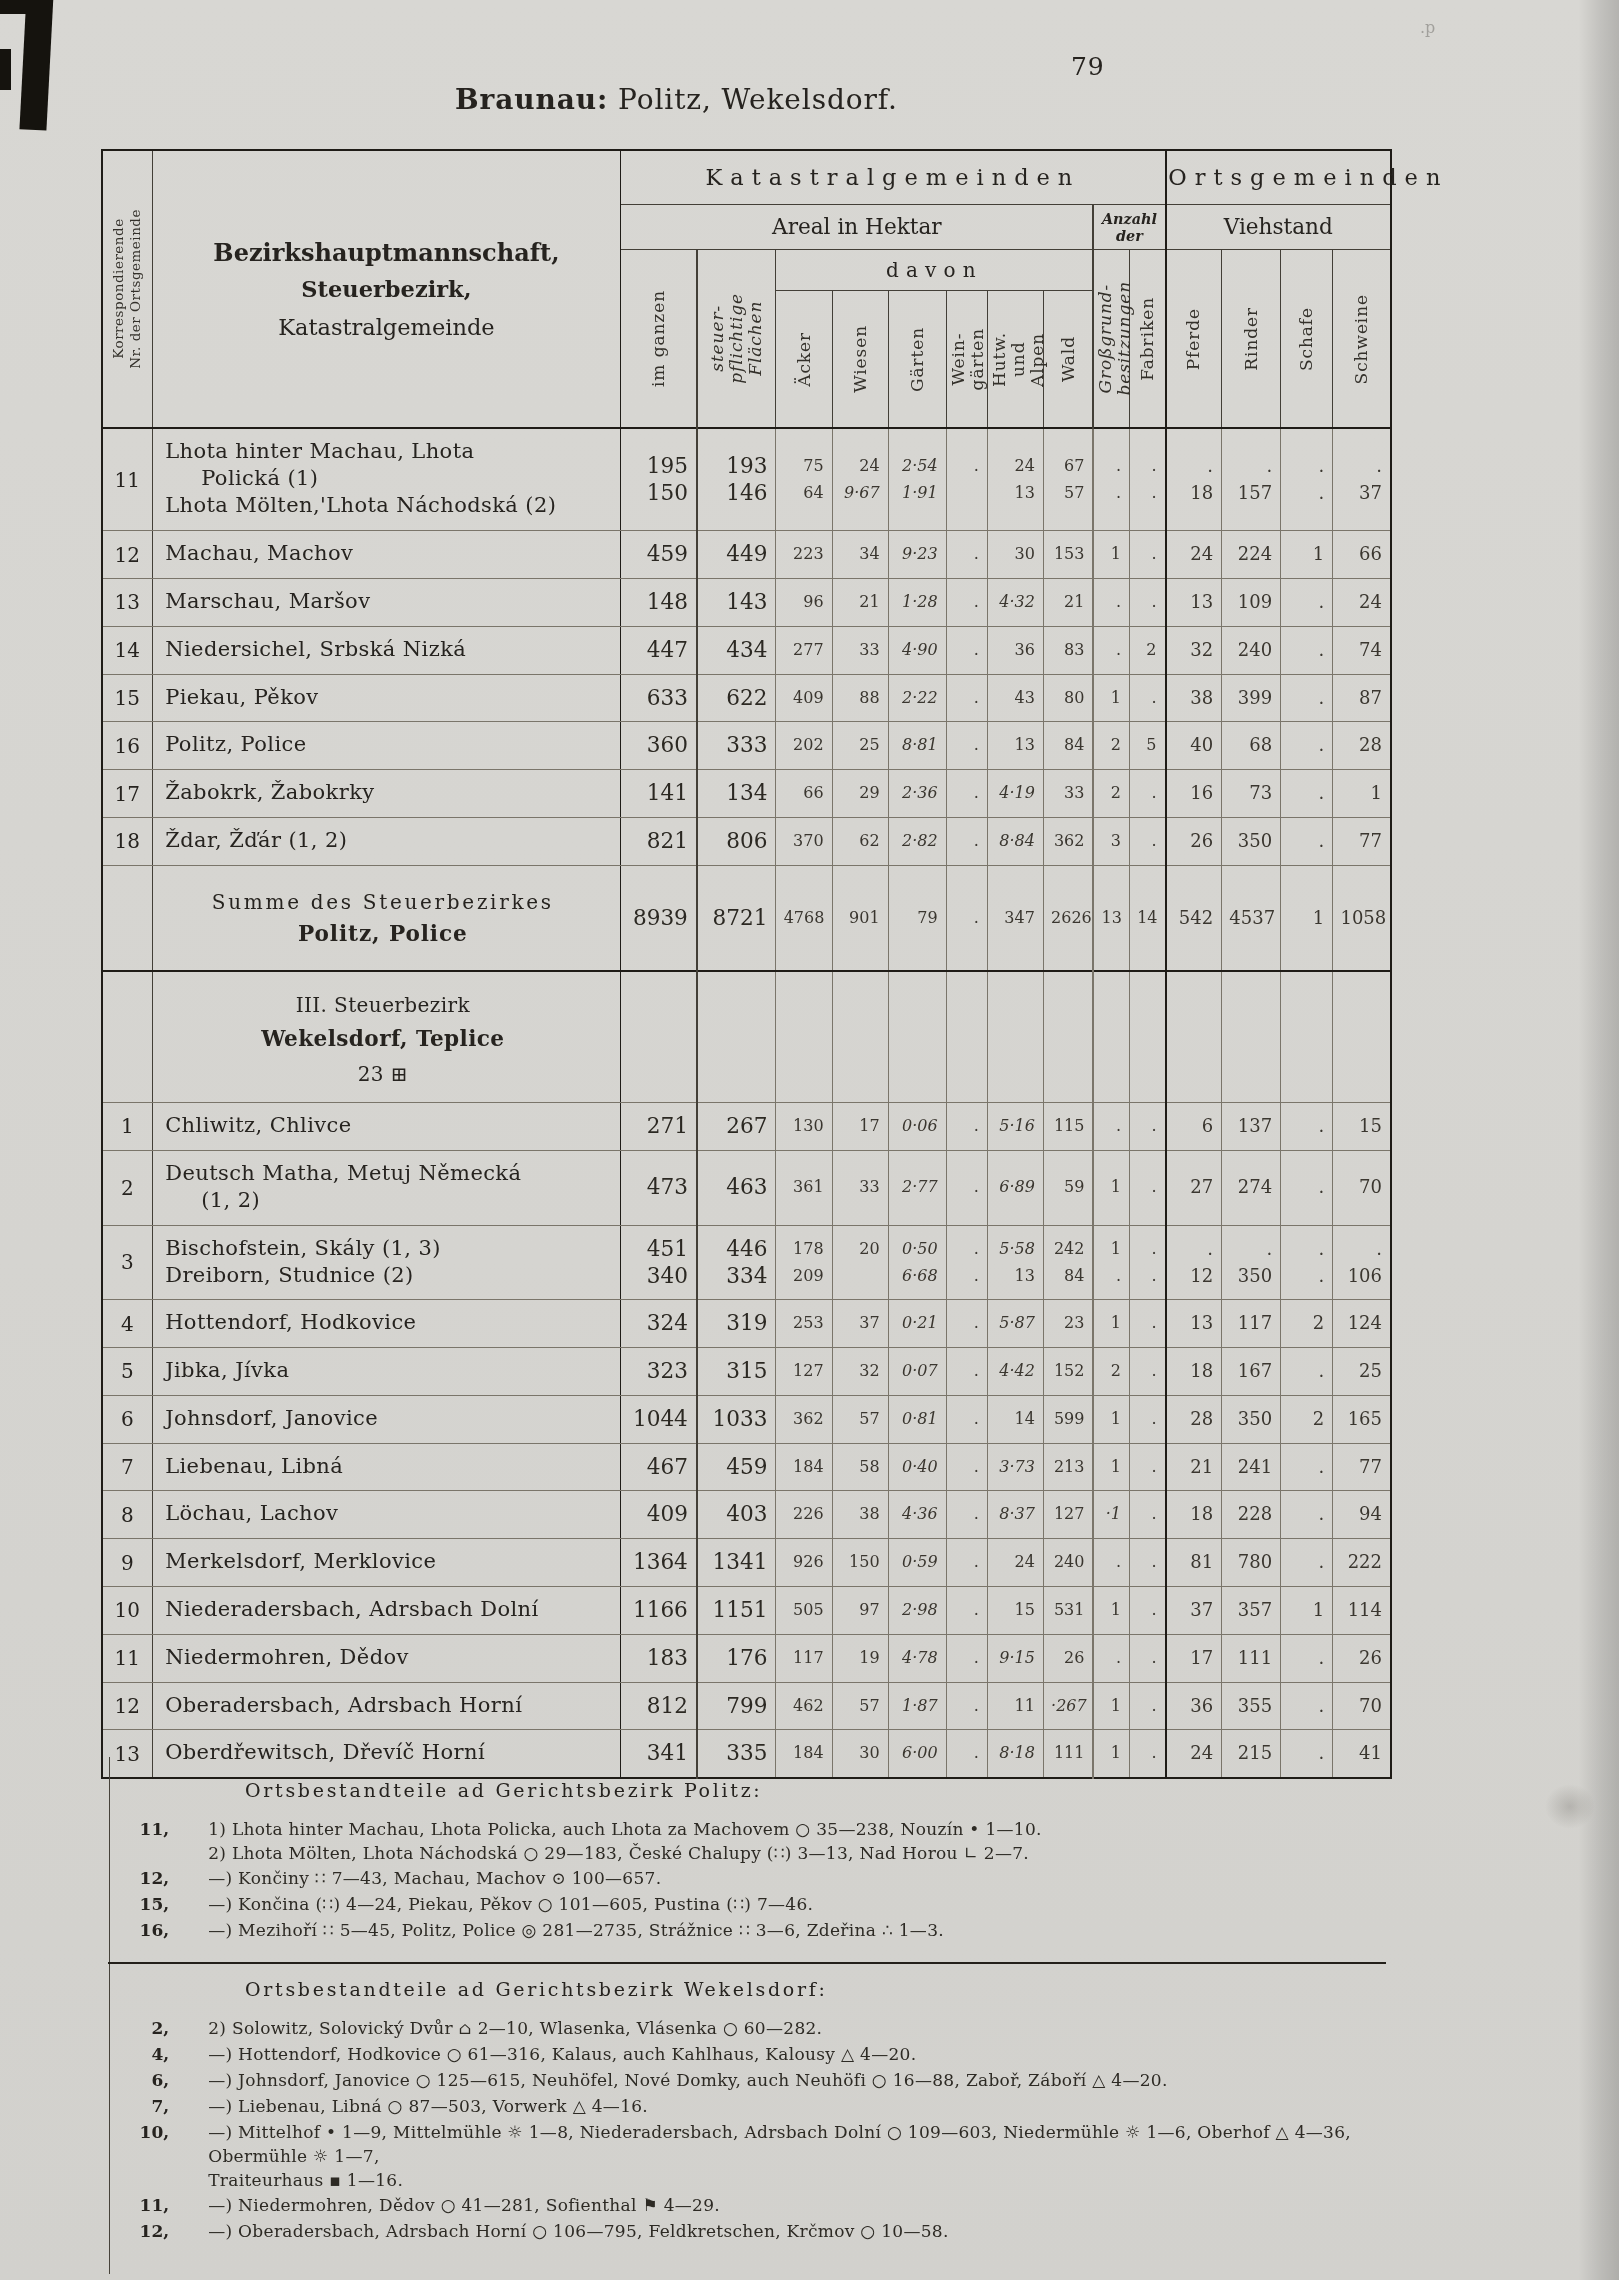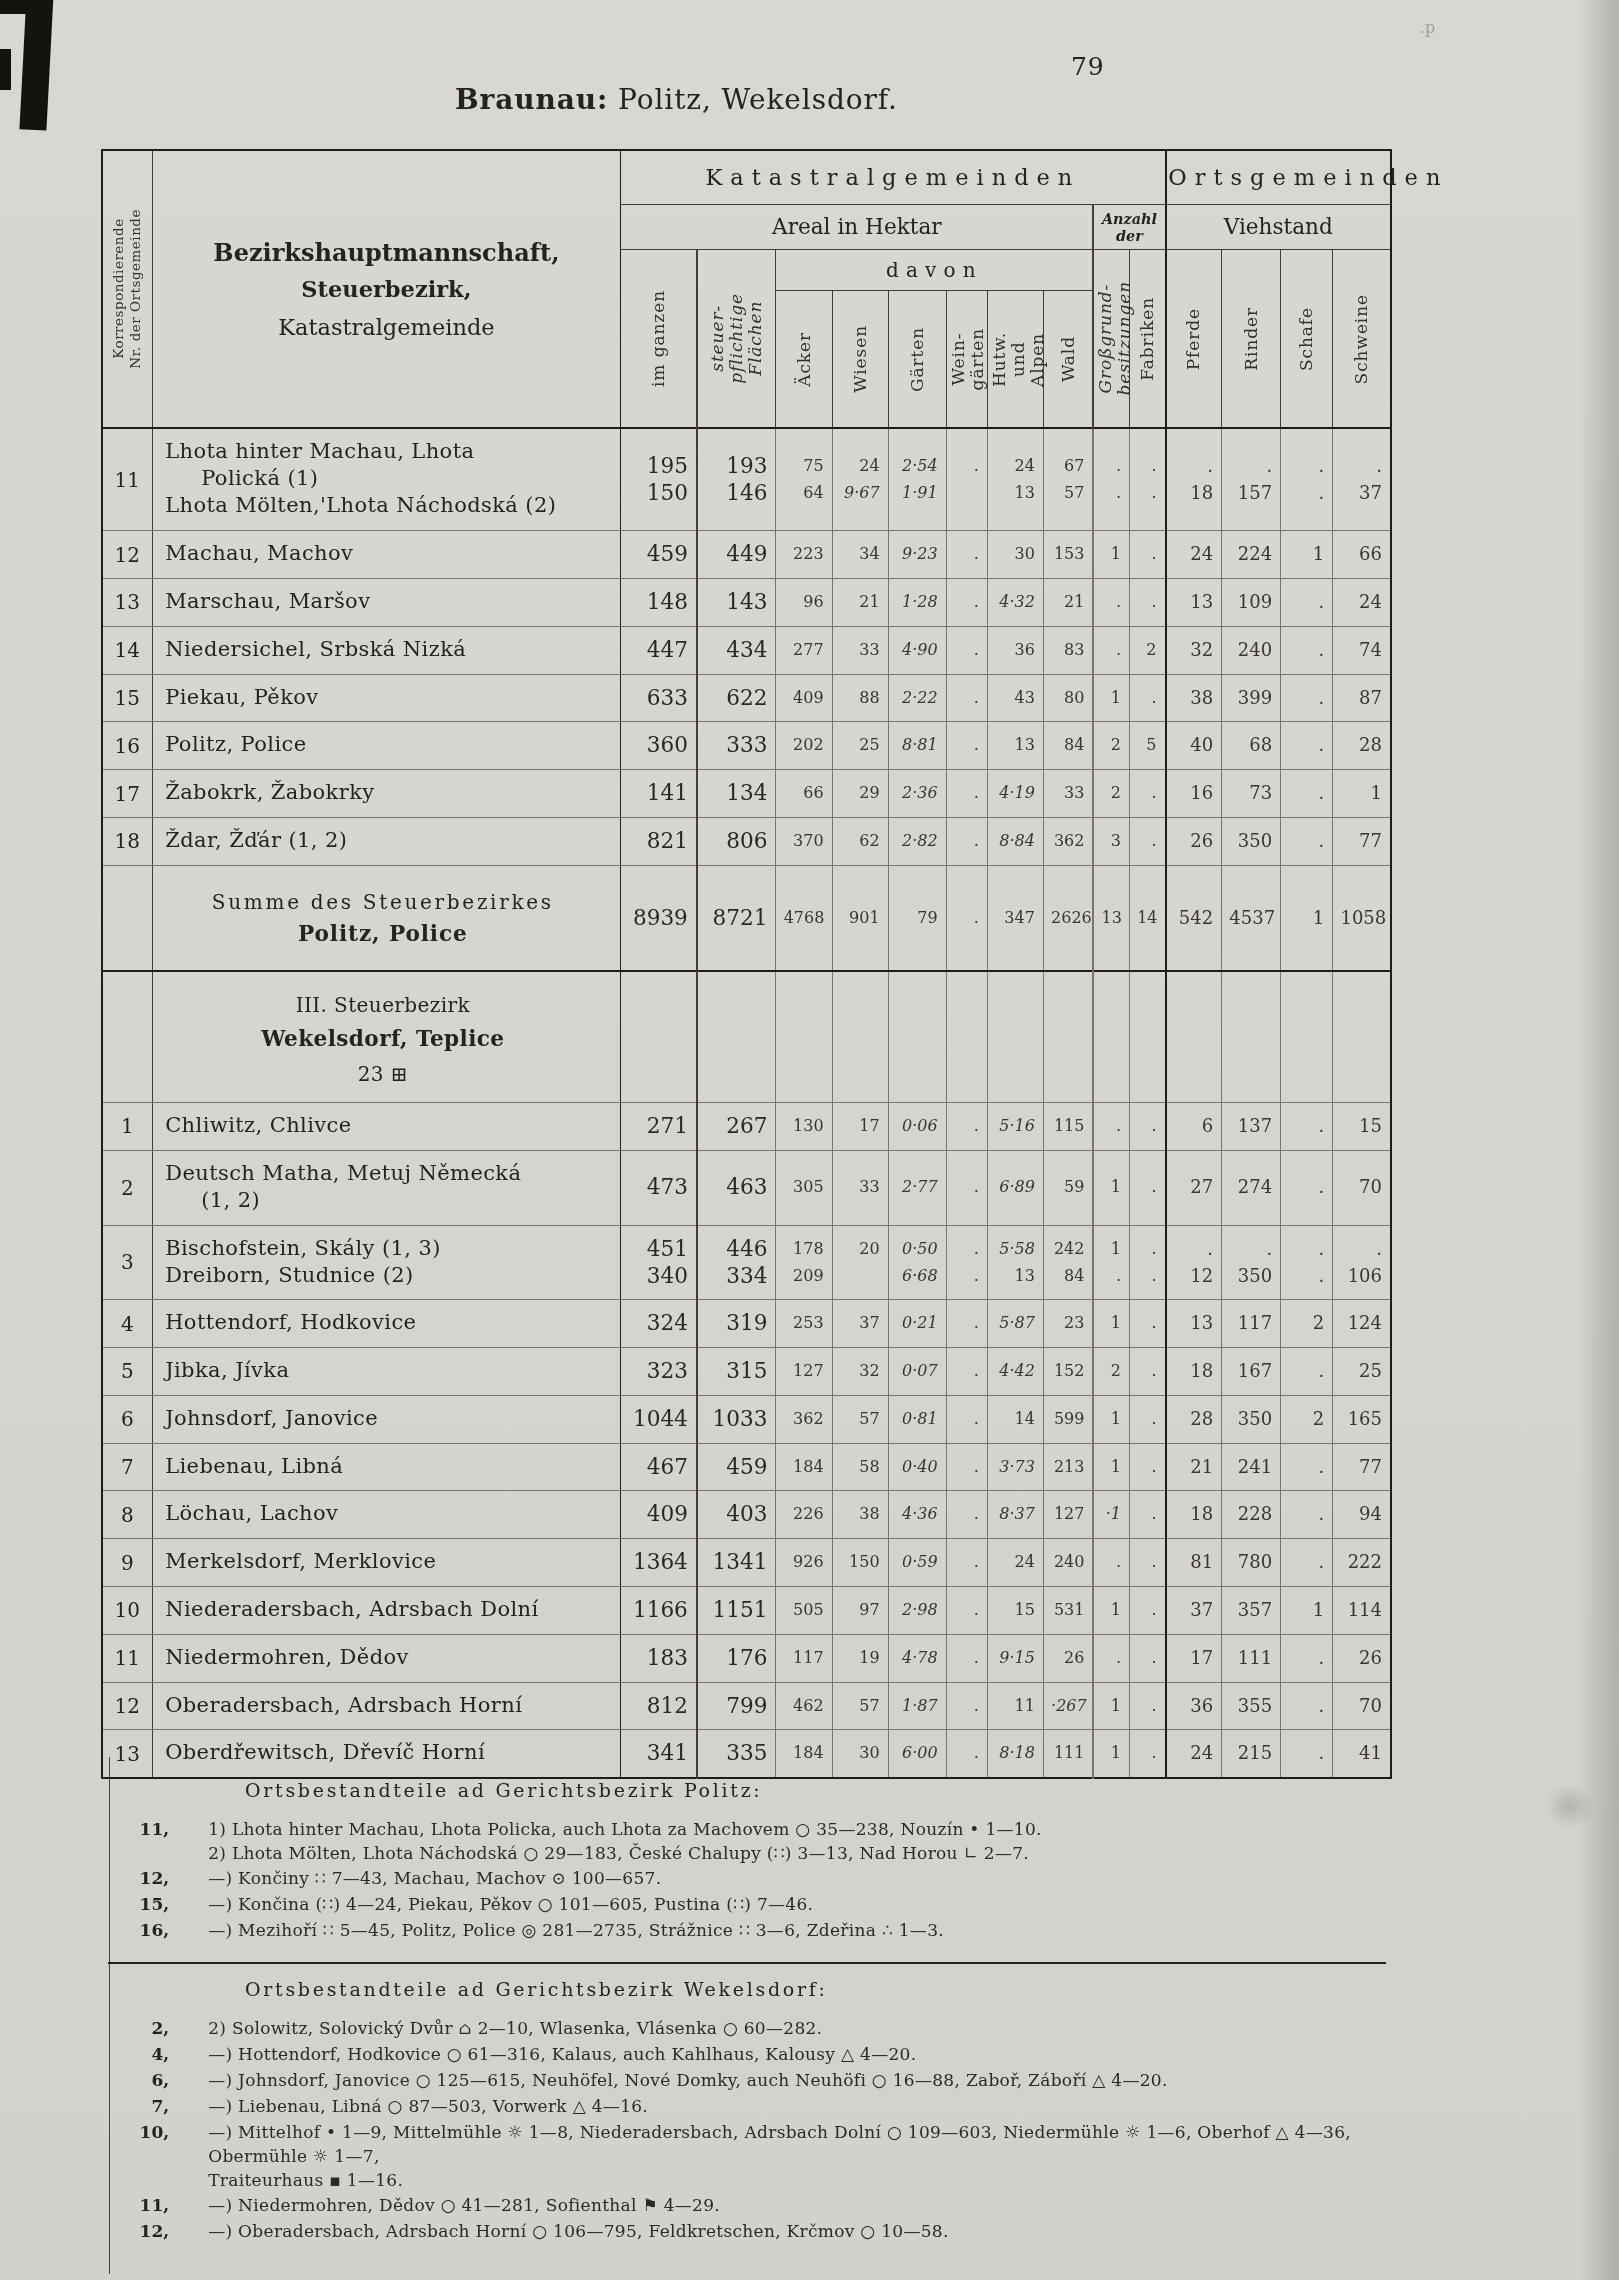--- a/index.html
+++ b/index.html
@@ -719,21 +719,21 @@
             <div>Deutsch Matha, Metuj Německá</div>
             <div class="wrap">(1, 2)</div>
           </td>
           <td class="num col0">
             <div>473</div>
           </td>
           <td class="num col1">
             <div>463</div>
           </td>
           <td class="num col2">
-            <div>305</div>
+            <div>361</div>
           </td>
           <td class="num col3">
             <div>33</div>
           </td>
           <td class="num col4">
             <div class="dec">2·77</div>
           </td>
           <td class="num col5">
             <div>.</div>
           </td>

